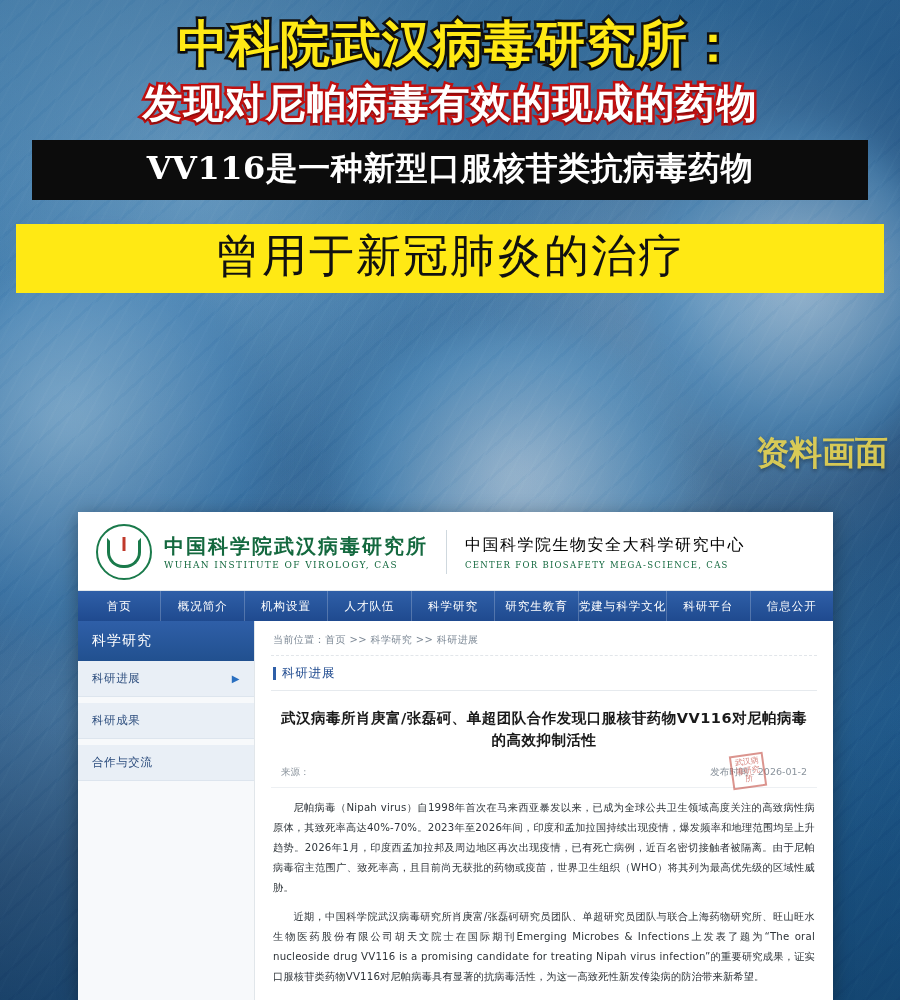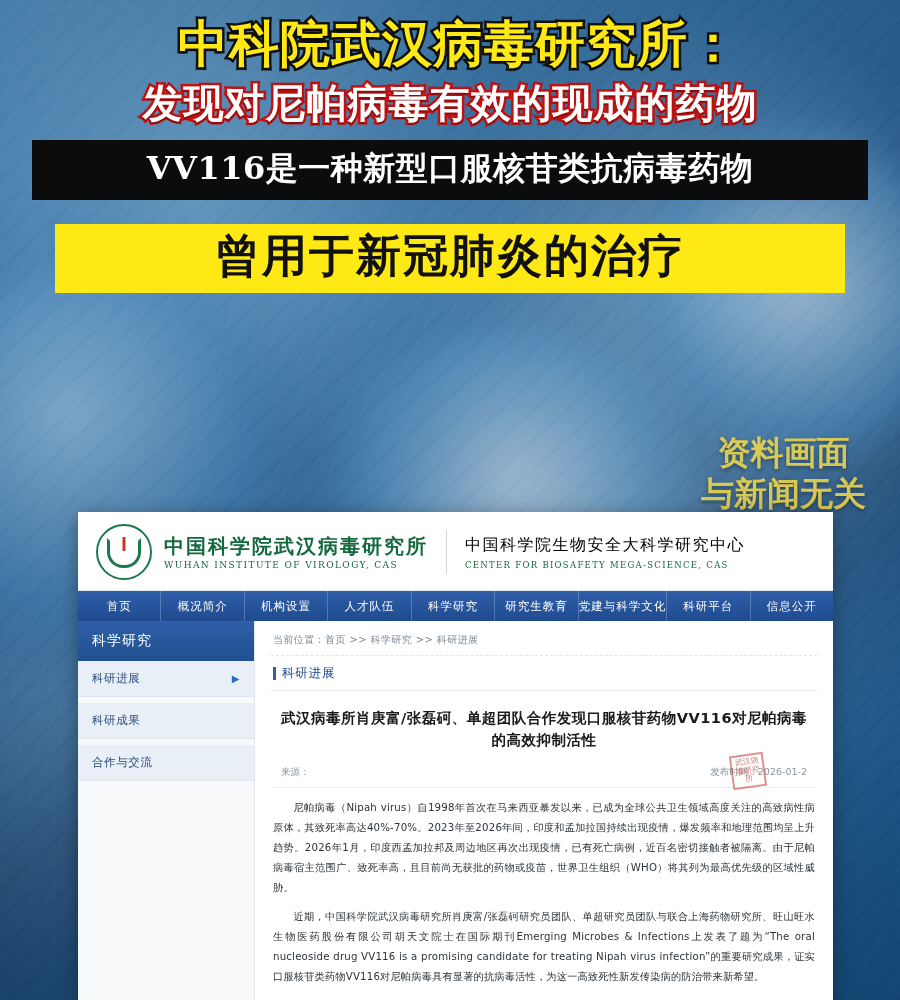--- a/index.html
+++ b/index.html
@@ -98,34 +98,34 @@
     padding: 7px 12px 9px 12px;
     margin: 4px 0 22px 0;
     width: 836px;
     box-sizing: border-box;
   }
   .hl-band-yellow {
     display: inline-block;
     background: #ffe914;
     color: #111111;
     font-family: "DejaVu Sans", "Liberation Sans", sans-serif;
-    font-weight: bold;
+    font-weight: normal;
     font-size: 45px;
     letter-spacing: 2px;
     padding: 8px 10px 12px 10px;
     margin: 2px 0 0 0;
-    width: 790px;
+    width: 868px;
     box-sizing: border-box;
     line-height: 1.08;
   }
   .watermark {
     position: absolute;
-    right: 34px;
+    right: 12px;
     top: 432px;
-    text-align: center;
+    text-align: right;
     font-family: "DejaVu Sans", "Liberation Sans", sans-serif;
     font-weight: bold;
     font-size: 33px;
     line-height: 1.25;
     color: #f2d94a;
     opacity: 0.85;
     text-shadow: 0 2px 4px rgba(0,0,0,0.45);
   }
 
   
@@ -359,21 +359,20 @@
 
   <div class="headlines">
     <div class="hl-line1">中科院武汉病毒研究所：</div>
     <div class="hl-line2">发现对尼帕病毒有效的现成的药物</div>
     <div class="hl-band-black">VV116是一种新型口服核苷类抗病毒药物</div>
     <div class="hl-band-yellow">曾用于新冠肺炎的治疗</div>
   </div>
 
   <div class="watermark">
     <div>资料画面</div>
-    <div>与新闻无关</div>
   </div>
 
   <div class="site">
 
     <div class="site-header">
       <div class="logo-mark"></div>
       <div>
         <div class="logo-text-cn">中国科学院武汉病毒研究所</div>
         <div class="logo-text-en">WUHAN INSTITUTE OF VIROLOGY, CAS</div>
       </div>

